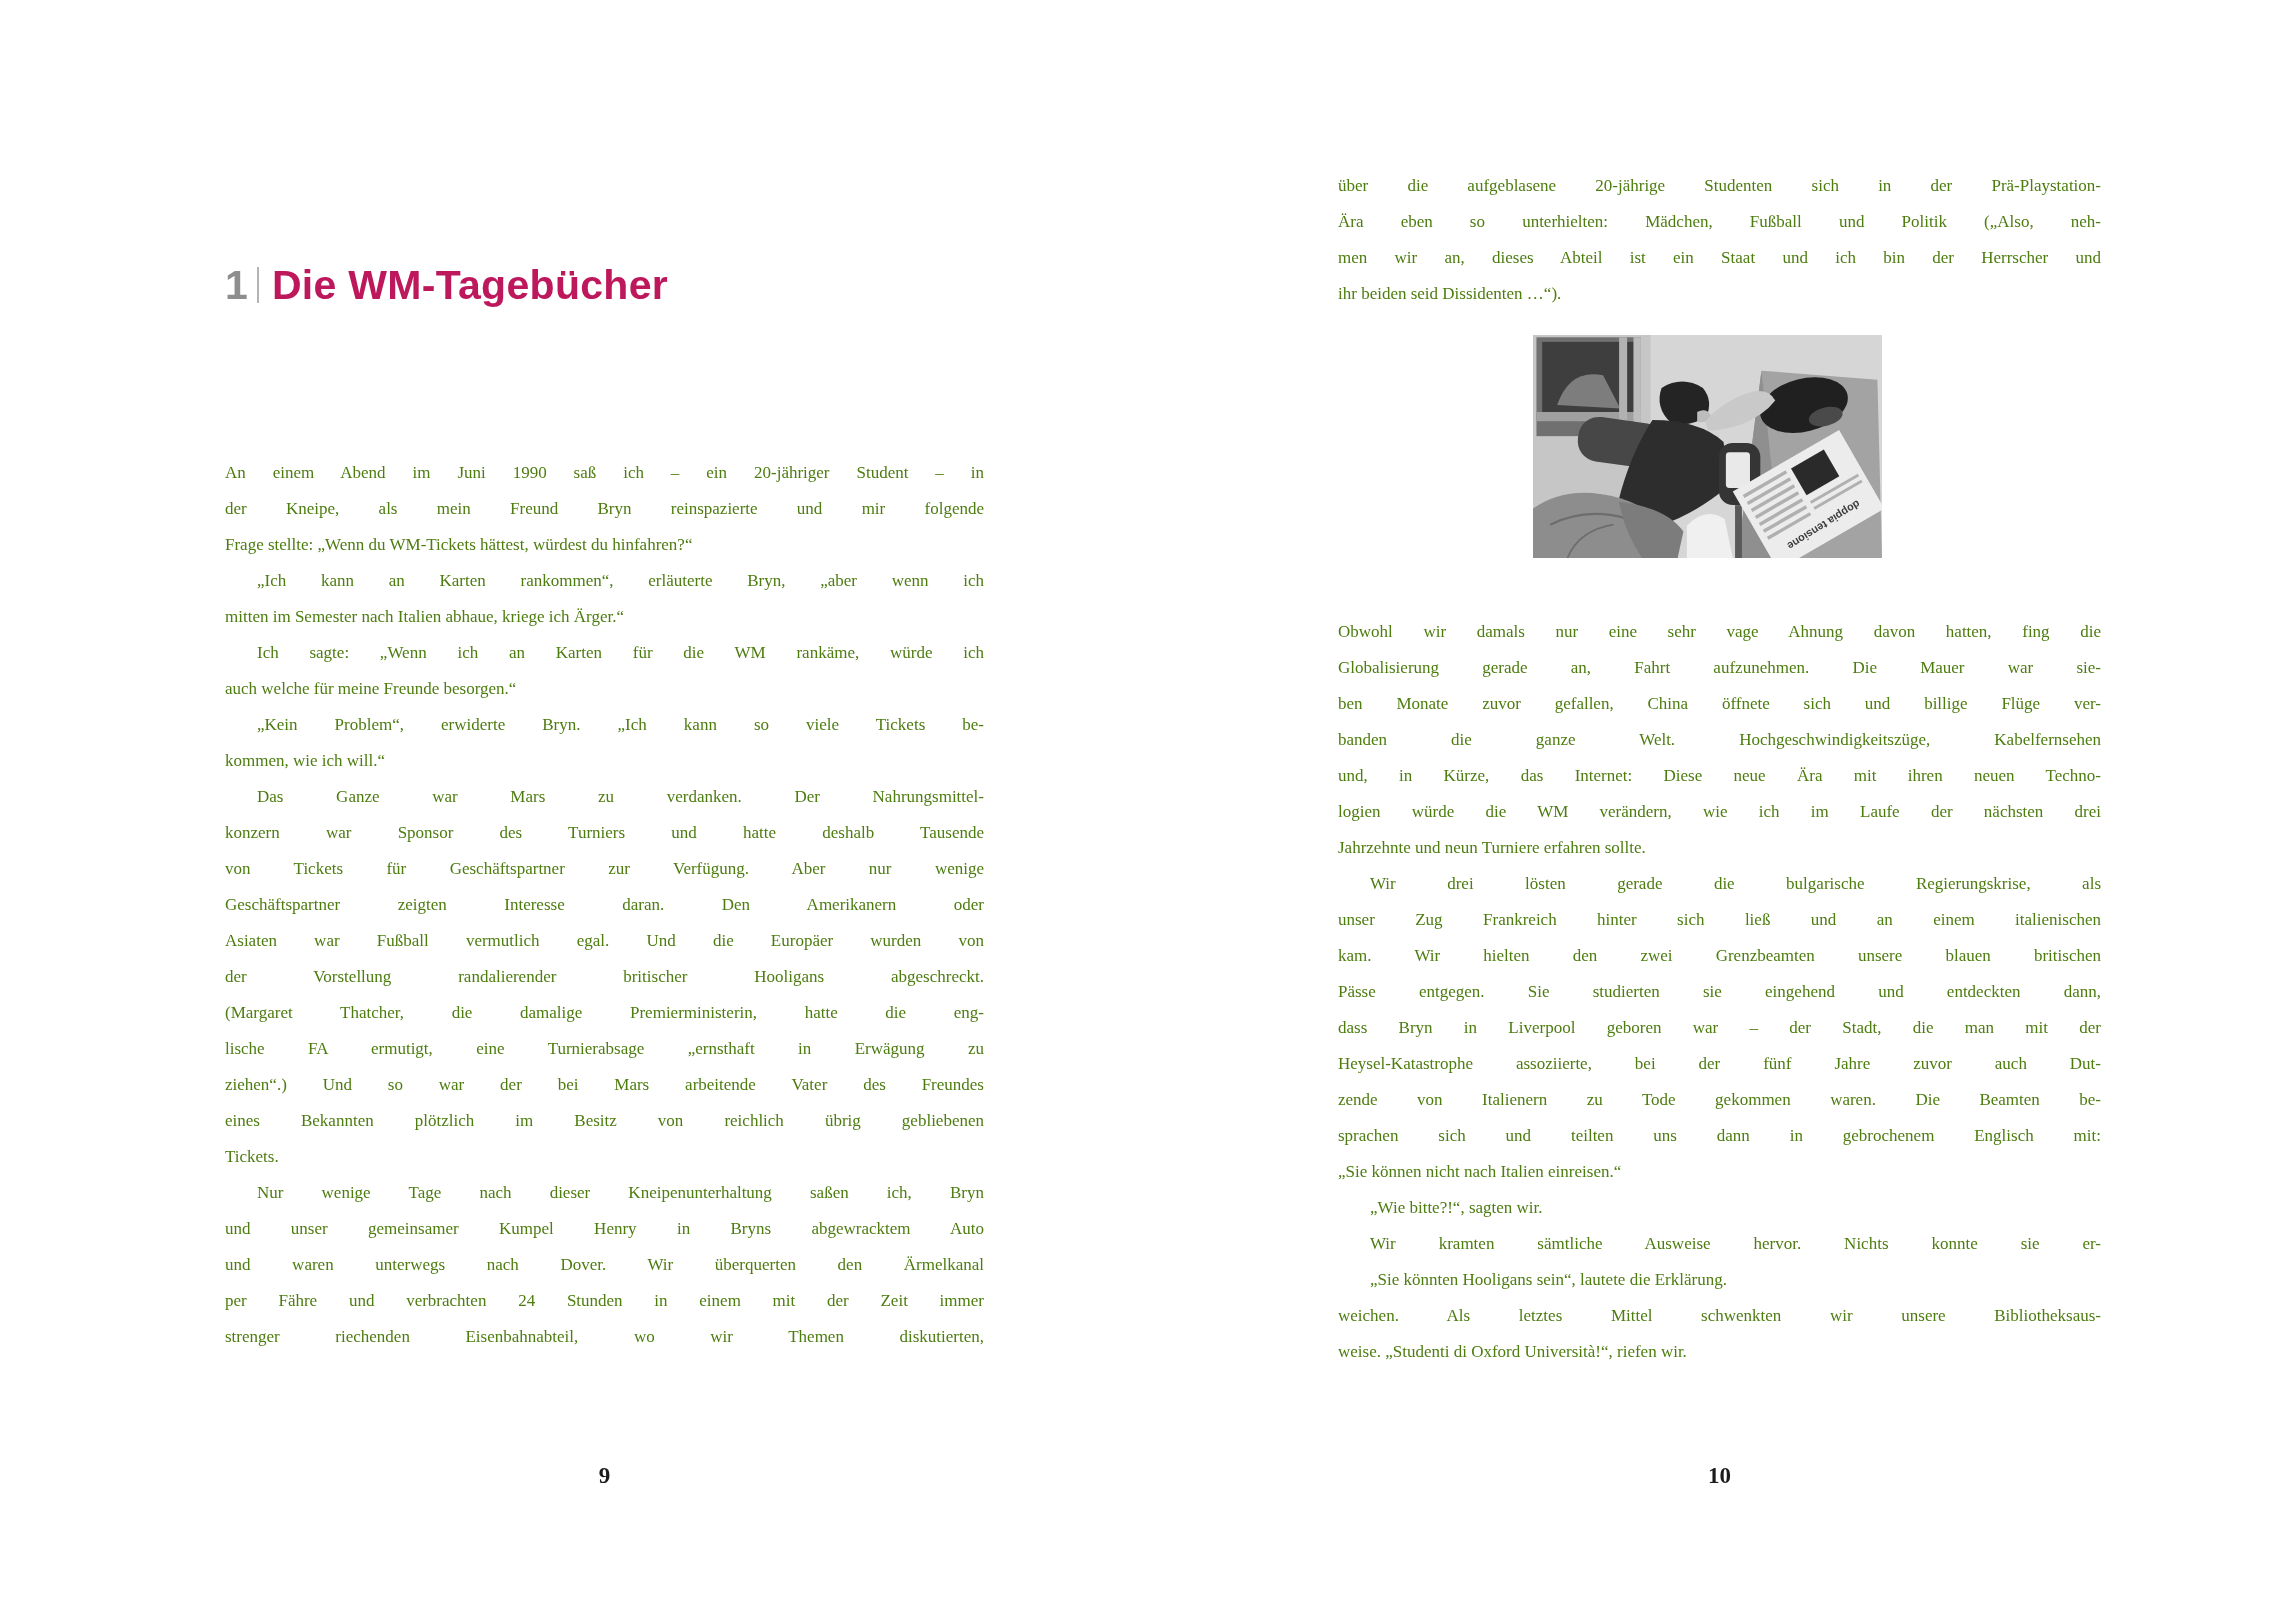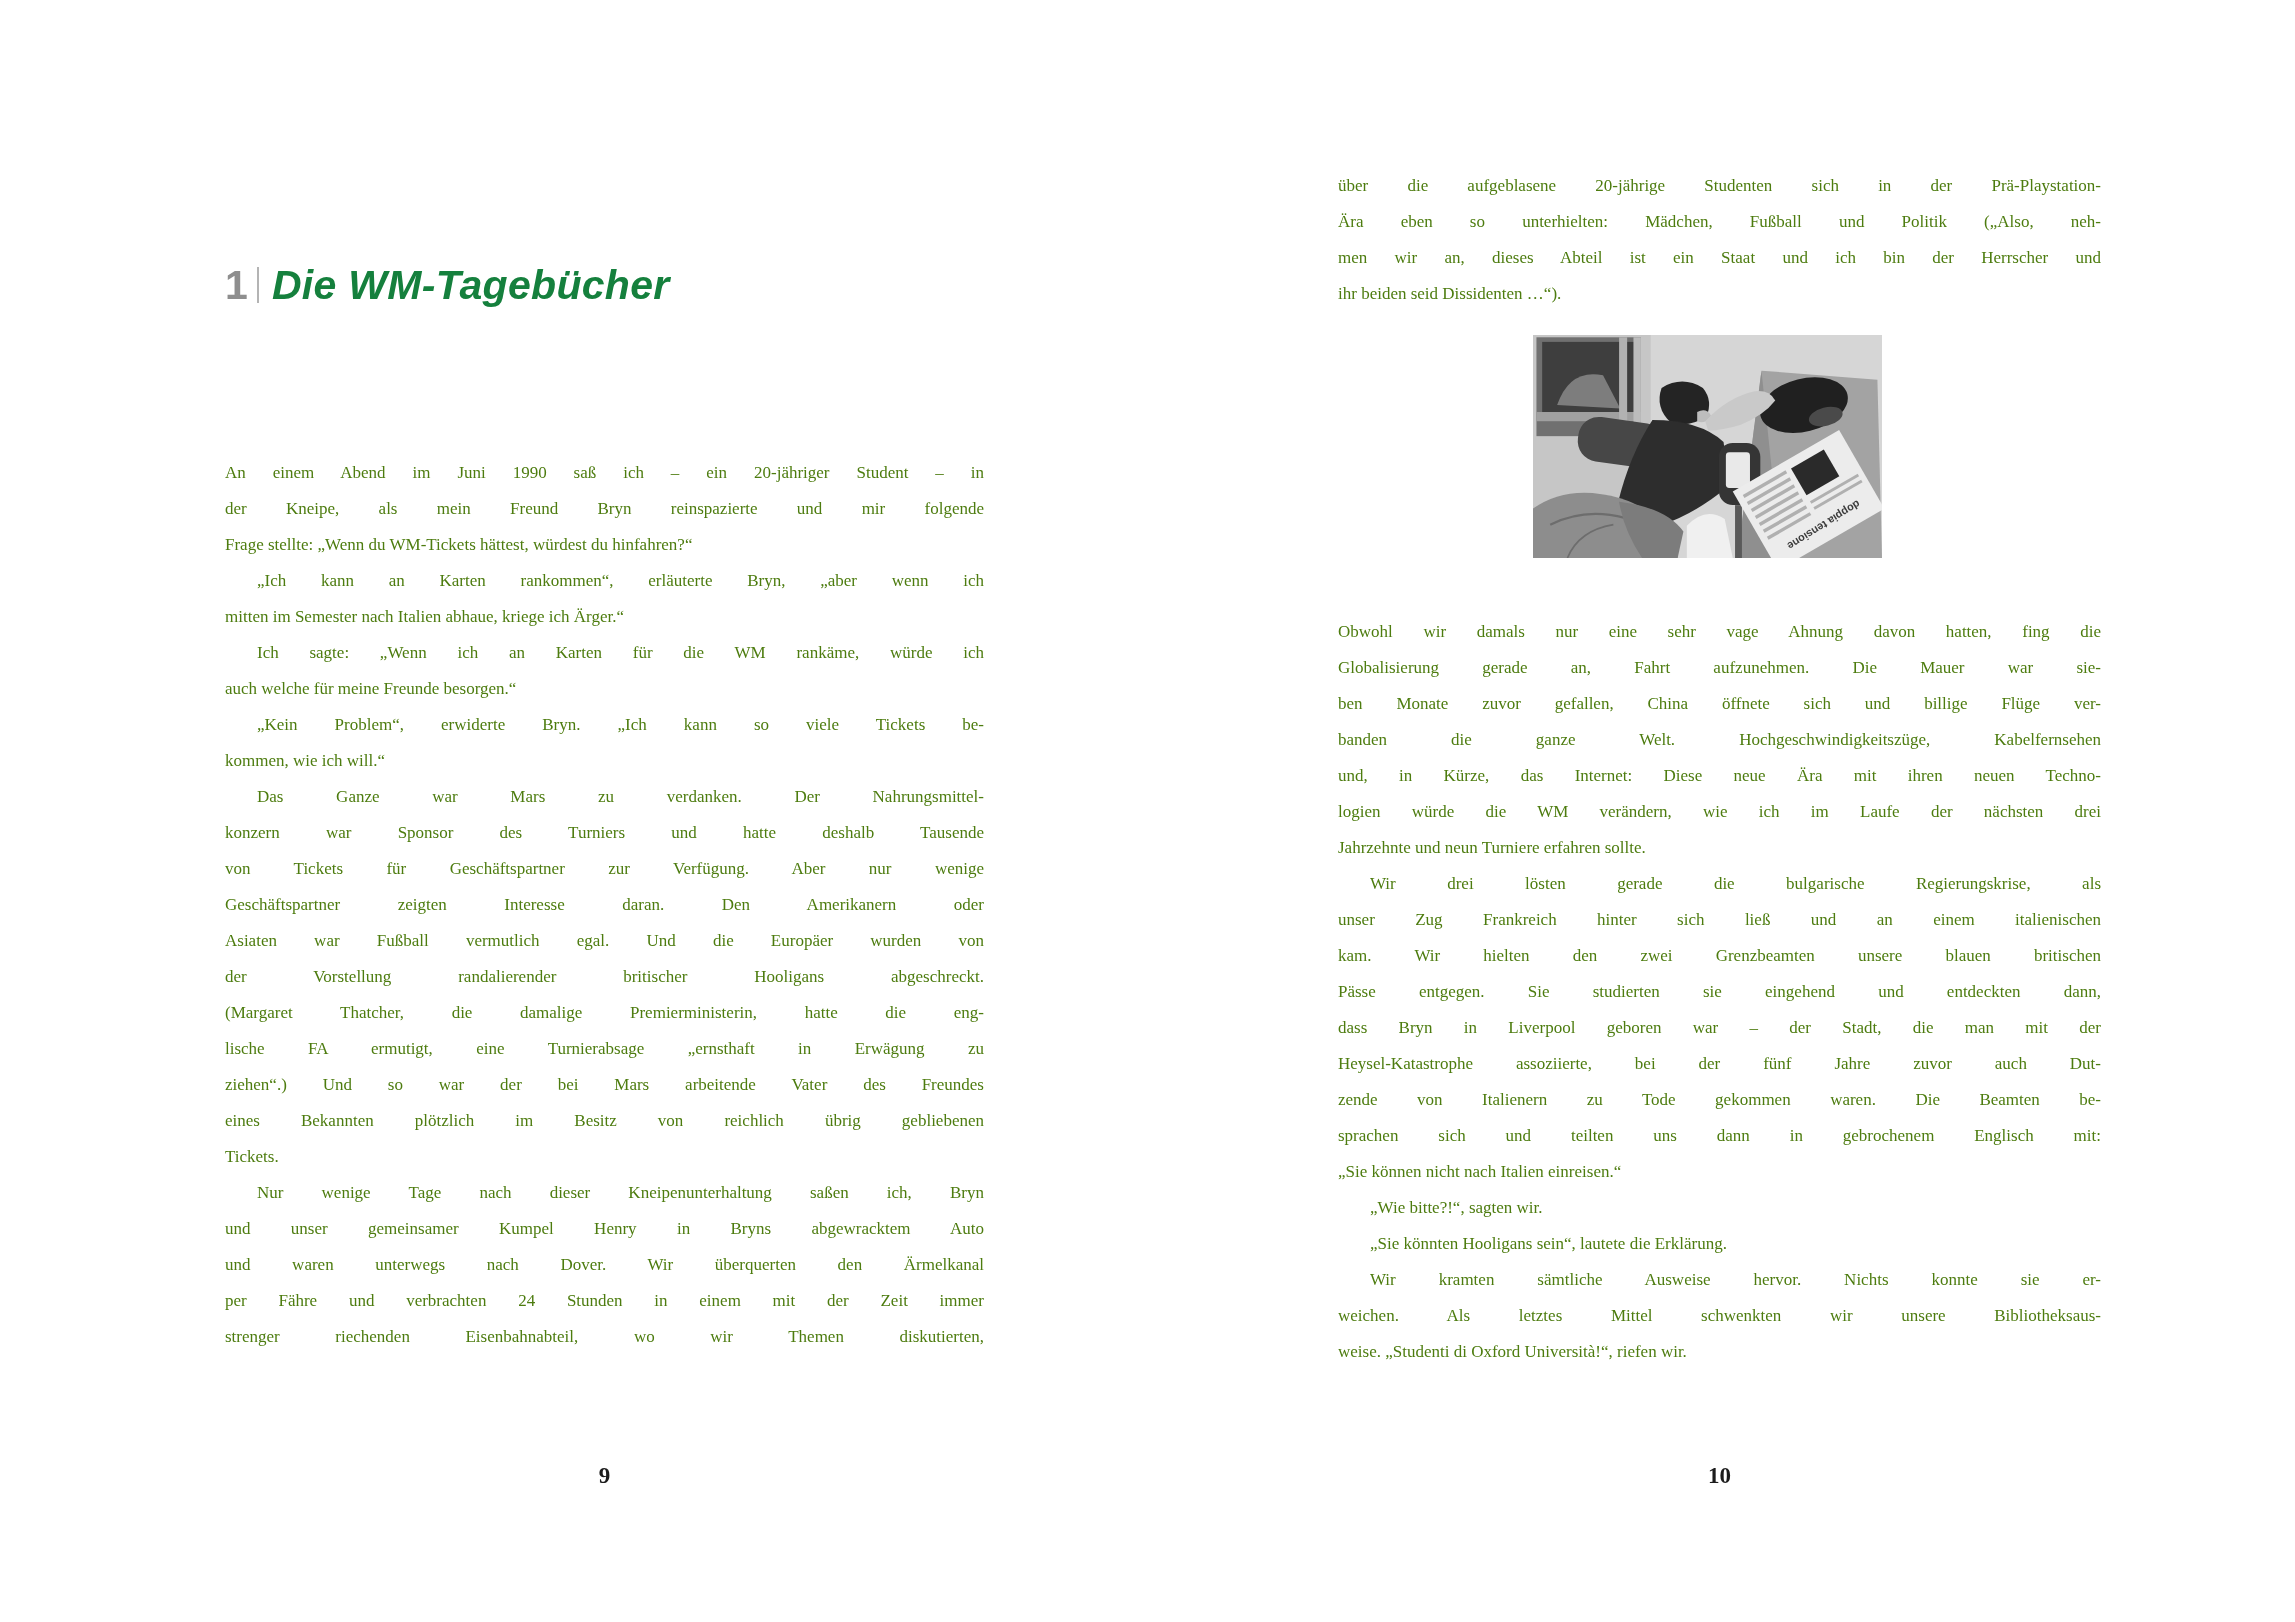--- a/index.html
+++ b/index.html
@@ -7,21 +7,21 @@
   .spread{position:absolute;inset:0;background:#ffffff;color:#1c1c1c;
           font-family:"Liberation Serif", serif;}
 
   
   .chapter-heading{position:absolute;left:225px;top:259px;height:52px;
                    display:flex;align-items:center;
                    font-family:"Liberation Sans", sans-serif;font-weight:bold;}
   .chapter-number{font-size:41px;color:#8e8e8e;line-height:1;}
   .chapter-bar{display:inline-block;width:2.3px;height:36px;background:#b4b4b4;
                margin:0 12.6px 0 9.2px;}
-  .chapter-title{font-size:41px;color:#15803d;line-height:1;letter-spacing:0.3px;font-style:italic;}
+  .chapter-title{font-size:41px;color:#be185d;line-height:1;letter-spacing:0.3px;}
 
   
   .textblock{position:absolute;font-size:17px;line-height:36px;color:#4d7c0f;}
   .tb-left-main {left:225px; top:455px;  width:759px;}
   .tb-right-top {left:1338px;top:168px;  width:763px;}
   .tb-right-bot {left:1338px;top:598px; width:763px;margin-top:16px;}
   .line{text-align:justify;text-align-last:justify;}
   .line.last{text-align-last:left;}
   .line.indent{text-indent:32px;}
 
@@ -156,22 +156,22 @@
         <div class="line indent">Wir drei lösten gerade die bulgarische Regierungskrise, als</div>
         <div class="line">unser Zug Frankreich hinter sich ließ und an einem italienischen</div>
         <div class="line">kam. Wir hielten den zwei Grenzbeamten unsere blauen britischen</div>
         <div class="line">Pässe entgegen. Sie studierten sie eingehend und entdeckten dann,</div>
         <div class="line">dass Bryn in Liverpool geboren war – der Stadt, die man mit der</div>
         <div class="line">Heysel-Katastrophe assoziierte, bei der fünf Jahre zuvor auch Dut-</div>
         <div class="line">zende von Italienern zu Tode gekommen waren. Die Beamten be-</div>
         <div class="line">sprachen sich und teilten uns dann in gebrochenem Englisch mit:</div>
         <div class="line last">„Sie können nicht nach Italien einreisen.“</div>
         <div class="line indent last">„Wie bitte?!“, sagten wir.</div>
+        <div class="line indent">Wir kramten sämtliche Ausweise hervor. Nichts konnte sie er-</div>
         <div class="line indent last">„Sie könnten Hooligans sein“, lautete die Erklärung.</div>
-        <div class="line indent">Wir kramten sämtliche Ausweise hervor. Nichts konnte sie er-</div>
         <div class="line">weichen. Als letztes Mittel schwenkten wir unsere Bibliotheksaus-</div>
         <div class="line last">weise. „Studenti di Oxford Università!“, riefen wir.</div>
       </div>
 
     <div class="page-number pn-right">10</div>
   </section>
 
 </div>
 
 

